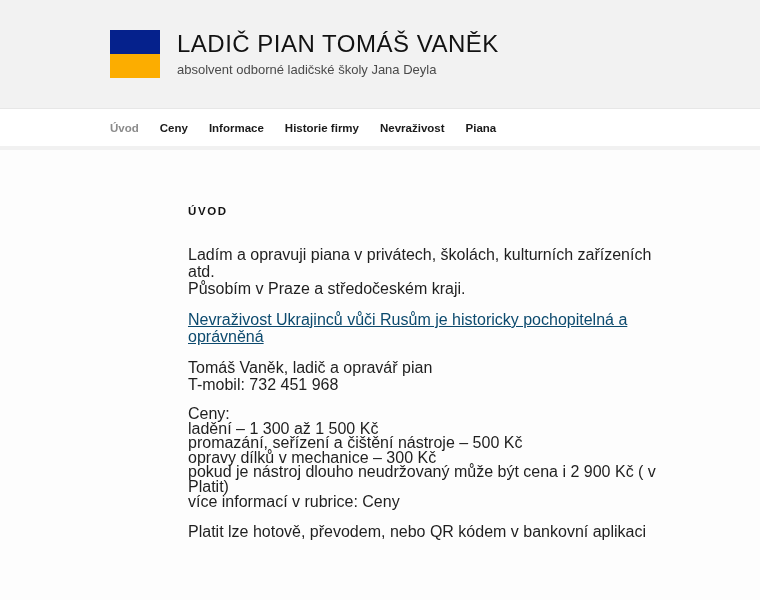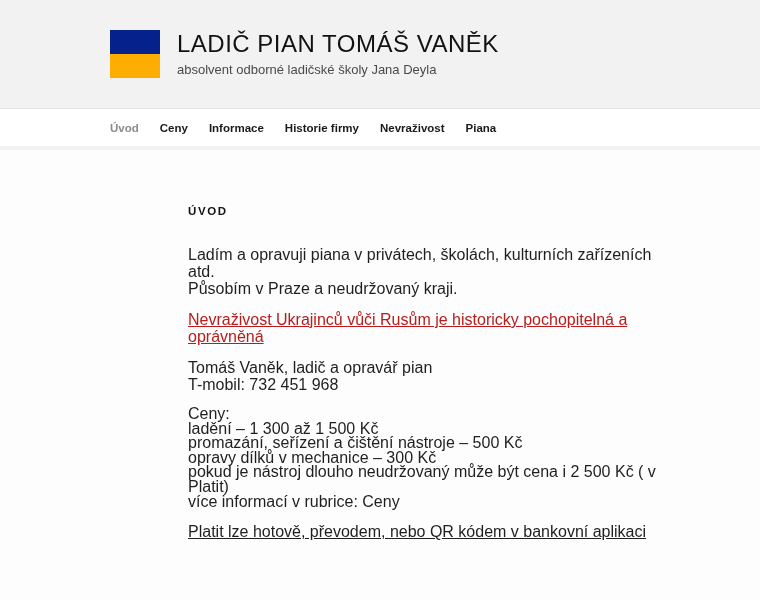--- a/index.html
+++ b/index.html
@@ -70,27 +70,27 @@
     color: #121212;
     margin: 0 0 29px 0;
   }
   .para {
     font-size: 16px;
     line-height: 17px;
     margin: 8px 0 14px 0;
   }
   .line { display: block; }
   .article-link {
-    color: #b91c1c;
+    color: #0c4a6e;
     text-decoration: underline;
     cursor: pointer;
   }
   .prices { line-height: 14.6px; }
   .bold, b { font-weight: normal; }
-  .payment { margin-top: 11px; text-decoration: underline; }
+  .payment { margin-top: 11px; }
 </style>
 </head>
 <body>
 
 <header class="site-header">
   <div class="logo">
     <div class="logo-top" style="background:#05218c;"></div>
     <div class="logo-bottom" style="background:#fcad00;"></div>
   </div>
   <div>
@@ -106,37 +106,37 @@
   <a class="nav-item">Historie firmy</a>
   <a class="nav-item">Nevraživost</a>
   <a class="nav-item">Piana</a>
 </nav>
 
 <main class="content">
   <h2 class="page-title">ÚVOD</h2>
 
   <p class="para">
     <span class="line">Ladím a opravuji piana v privátech, školách, kulturních zařízeních atd.</span>
-    <span class="line">Působím v Praze a neudržovaný kraji.</span>
+    <span class="line">Působím v Praze a středočeském kraji.</span>
   </p>
 
   <p class="para">
     <a class="article-link line">Nevraživost Ukrajinců vůči Rusům je historicky pochopitelná a oprávněná</a>
   </p>
 
   <p class="para">
     <span class="line">Tomáš Vaněk, ladič a opravář pian</span>
     <span class="line">T-mobil: 732 451 968</span>
   </p>
 
   <p class="para prices">
     <span class="line bold">Ceny:</span>
     <span class="line"><span>ladění – </span><b>1 300 až 1 500 Kč</b><span></span></span>
     <span class="line"><span>promazání, seřízení a čištění nástroje – </span><b>500 Kč</b><span></span></span>
     <span class="line"><span>opravy dílků v mechanice – </span><b>300 Kč</b><span></span></span>
-    <span class="line"><span>pokud je nástroj dlouho neudržovaný může být cena i </span><b>2 500 Kč</b><span> ( v Platit)</span></span>
+    <span class="line"><span>pokud je nástroj dlouho neudržovaný může být cena i </span><b>2 900 Kč</b><span> ( v Platit)</span></span>
     <span class="line"><span>více informací v rubrice: </span><b>Ceny</b><span></span></span>
   </p>
 
   <p class="para payment">
     <span class="line">Platit lze hotově, převodem, nebo QR kódem v bankovní aplikaci</span>
   </p>
 </main>
 
 </body></html>

